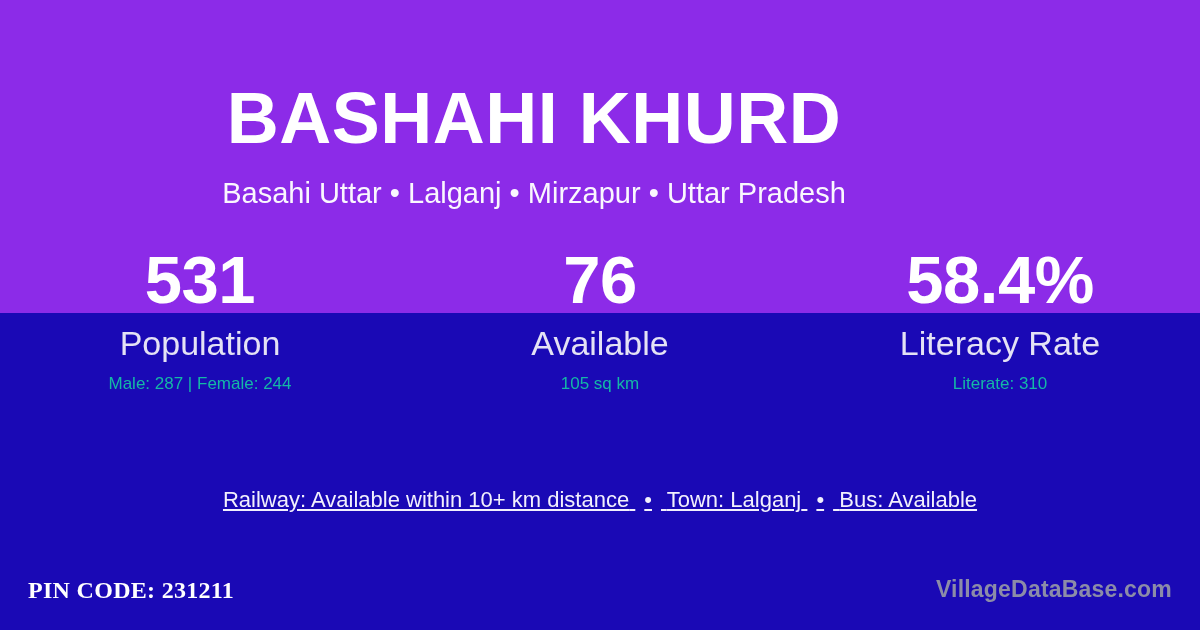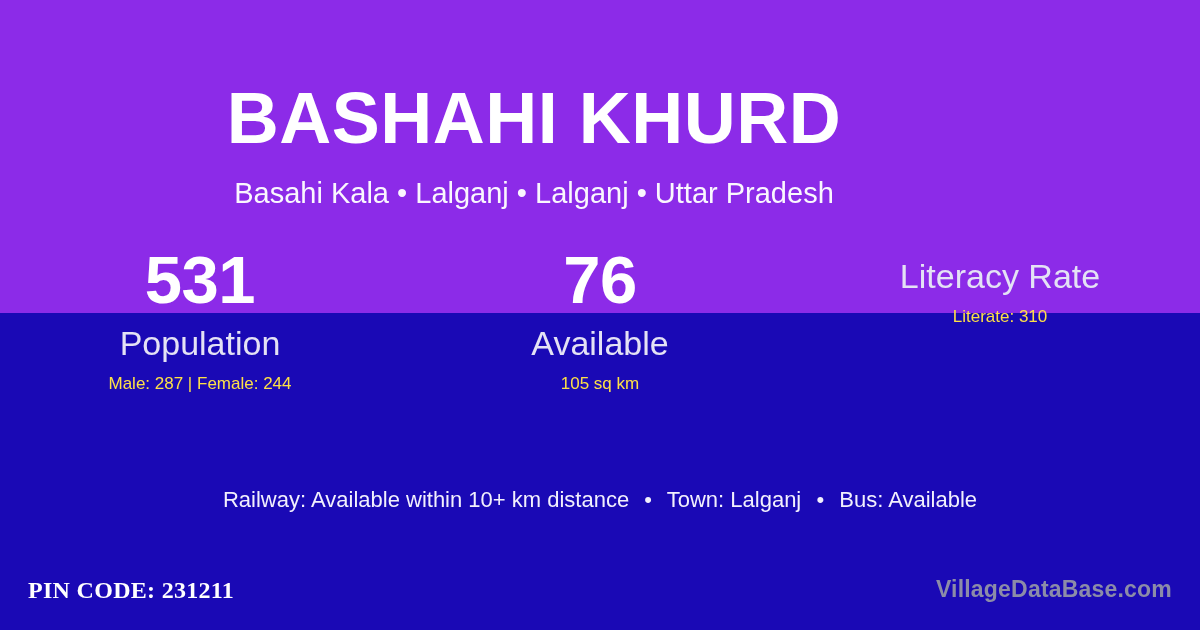--- a/index.html
+++ b/index.html
@@ -88,37 +88,38 @@
     font-weight: 400;
     color: #E4E2F5;
     line-height: 1.05;
     white-space: nowrap;
   }
   .stat-sub {
     display: block;
     margin-top: 13px;
     font-size: 17px;
     font-weight: 400;
-    color: #fde047;
+    color: #14b8a6;
     line-height: 1.05;
     white-space: nowrap;
   }
 
   
   .amenities {
     position: absolute;
     left: 0;
     top: 487px;
     width: 1200px;
     text-align: center;
     font-size: 22px;
     font-weight: 400;
     color: #F2F0FD;
     line-height: 1.2;
     white-space: nowrap;
+    text-decoration: underline;
   }
   .amenities .sep {
     padding: 0 9px;
     color: #F2F0FD;
   }
 
   
   .pin-code {
     position: absolute;
     left: 28px;
@@ -146,38 +147,39 @@
 </head>
 <body>
 
 <div id="card">
 
   <div class="band-purple"></div>
   <div class="band-blue"></div>
 
   <div class="hero">
     <h1 class="village-title">BASHAHI KHURD</h1>
-    <p class="village-subtitle">Basahi Kala • Lalganj • Lalganj • Uttar Pradesh</p>
+    <p class="village-subtitle">Basahi Uttar • Lalganj • Mirzapur • Uttar Pradesh</p>
   </div>
 
   <div class="stats">
 
     <div class="stat">
       <span class="stat-value">531</span>
       <span class="stat-label">Population</span>
       <span class="stat-sub">Male: 287 | Female: 244</span>
     </div>
 
     <div class="stat">
       <span class="stat-value">76</span>
       <span class="stat-label">Available</span>
       <span class="stat-sub">105 sq km</span>
     </div>
 
     <div class="stat">
+      <span class="stat-value">58.4%</span>
       <span class="stat-label">Literacy Rate</span>
       <span class="stat-sub">Literate: 310</span>
     </div>
 
   </div>
 
   <div class="amenities">
     <span>Railway: Available within 10+ km distance</span>
     <span class="sep">•</span>
     <span>Town: Lalganj</span>

